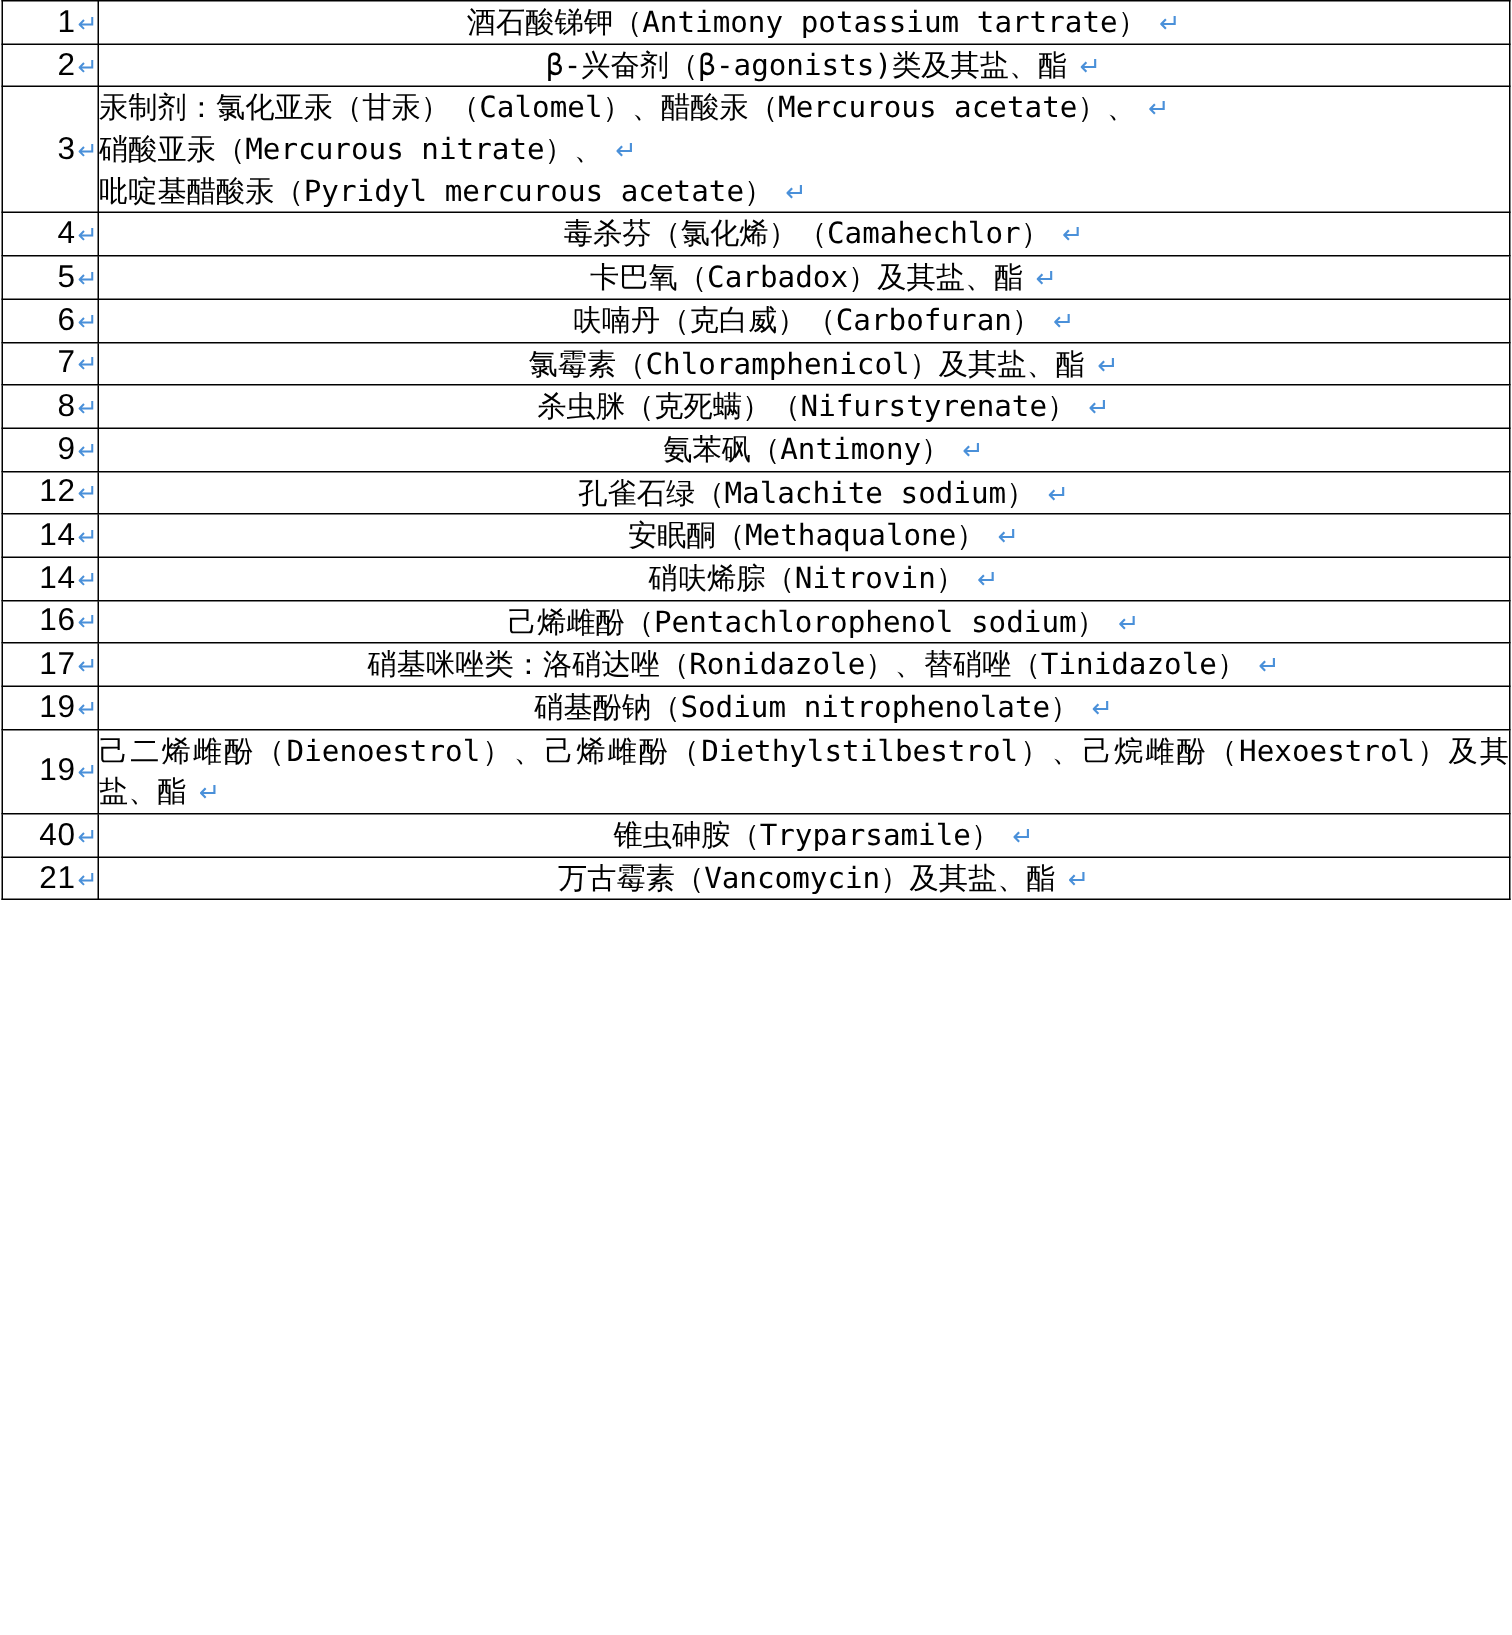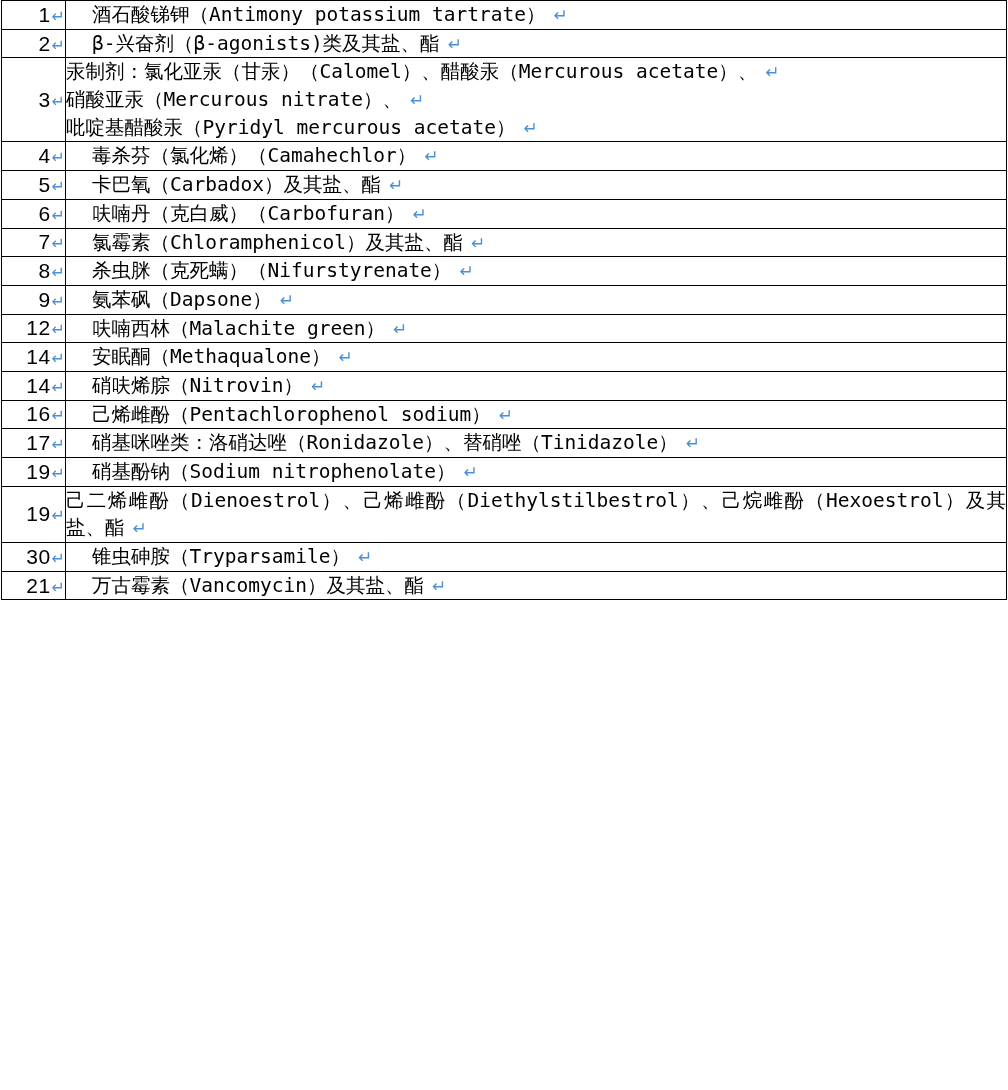--- a/index.html
+++ b/index.html
@@ -43,21 +43,21 @@
     font-family: "DejaVu Sans Mono", "Liberation Mono", monospace;
     font-size: 19.5px;
     line-height: 1.42;
     color: #000000;
     word-break: break-all;
     text-align: justify;
     text-justify: inter-ideograph;
   }
   .content-text.single {
     white-space: nowrap;
-    text-align: left;
+    text-align: center;
     padding-left: 26px;
   }
   .pilcrow {
     color: #4a90d9;
     font-family: "DejaVu Sans", sans-serif;
     font-size: 17px;
     vertical-align: baseline;
   }
   .pilcrow.num {
     font-size: 16px;
@@ -121,27 +121,27 @@
       </tr>
       <tr>
         <td class="num-cell"><span class="num-text">8</span><span class="pilcrow num">↵</span></td>
         <td class="content-cell">
           <div class="content-text single"><span>杀虫脒（克死螨）（Nifurstyrenate）</span><span class="nbsp"></span><span class="pilcrow">↵</span></div>
         </td>
       </tr>
       <tr>
         <td class="num-cell"><span class="num-text">9</span><span class="pilcrow num">↵</span></td>
         <td class="content-cell">
-          <div class="content-text single"><span>氨苯砜（Dapsone）</span><span class="nbsp"></span><span class="pilcrow">↵</span></div>
+          <div class="content-text single"><span>氨苯砜（Antimony）</span><span class="nbsp"></span><span class="pilcrow">↵</span></div>
         </td>
       </tr>
       <tr>
         <td class="num-cell"><span class="num-text">12</span><span class="pilcrow num">↵</span></td>
         <td class="content-cell">
-          <div class="content-text single"><span>呋喃西林（Malachite green）</span><span class="nbsp"></span><span class="pilcrow">↵</span></div>
+          <div class="content-text single"><span>孔雀石绿（Malachite sodium）</span><span class="nbsp"></span><span class="pilcrow">↵</span></div>
         </td>
       </tr>
       <tr>
         <td class="num-cell"><span class="num-text">14</span><span class="pilcrow num">↵</span></td>
         <td class="content-cell">
           <div class="content-text single"><span>安眠酮（Methaqualone）</span><span class="nbsp"></span><span class="pilcrow">↵</span></div>
         </td>
       </tr>
       <tr>
         <td class="num-cell"><span class="num-text">14</span><span class="pilcrow num">↵</span></td>
@@ -167,21 +167,21 @@
           <div class="content-text single"><span>硝基酚钠（Sodium nitrophenolate）</span><span class="nbsp"></span><span class="pilcrow">↵</span></div>
         </td>
       </tr>
       <tr>
         <td class="num-cell"><span class="num-text">19</span><span class="pilcrow num">↵</span></td>
         <td class="content-cell">
           <div class="content-text"><span>己二烯雌酚（Dienoestrol）、己烯雌酚（Diethylstilbestrol）、己烷雌</span><span>酚（Hexoestrol）及其盐、酯</span><span class="nbsp"></span><span class="pilcrow">↵</span></div>
         </td>
       </tr>
       <tr>
-        <td class="num-cell"><span class="num-text">30</span><span class="pilcrow num">↵</span></td>
+        <td class="num-cell"><span class="num-text">40</span><span class="pilcrow num">↵</span></td>
         <td class="content-cell">
           <div class="content-text single"><span>锥虫砷胺（Tryparsamile）</span><span class="nbsp"></span><span class="pilcrow">↵</span></div>
         </td>
       </tr>
       <tr>
         <td class="num-cell"><span class="num-text">21</span><span class="pilcrow num">↵</span></td>
         <td class="content-cell">
           <div class="content-text single"><span>万古霉素（Vancomycin）及其盐、酯</span><span class="nbsp"></span><span class="pilcrow">↵</span></div>
         </td>
       </tr>

